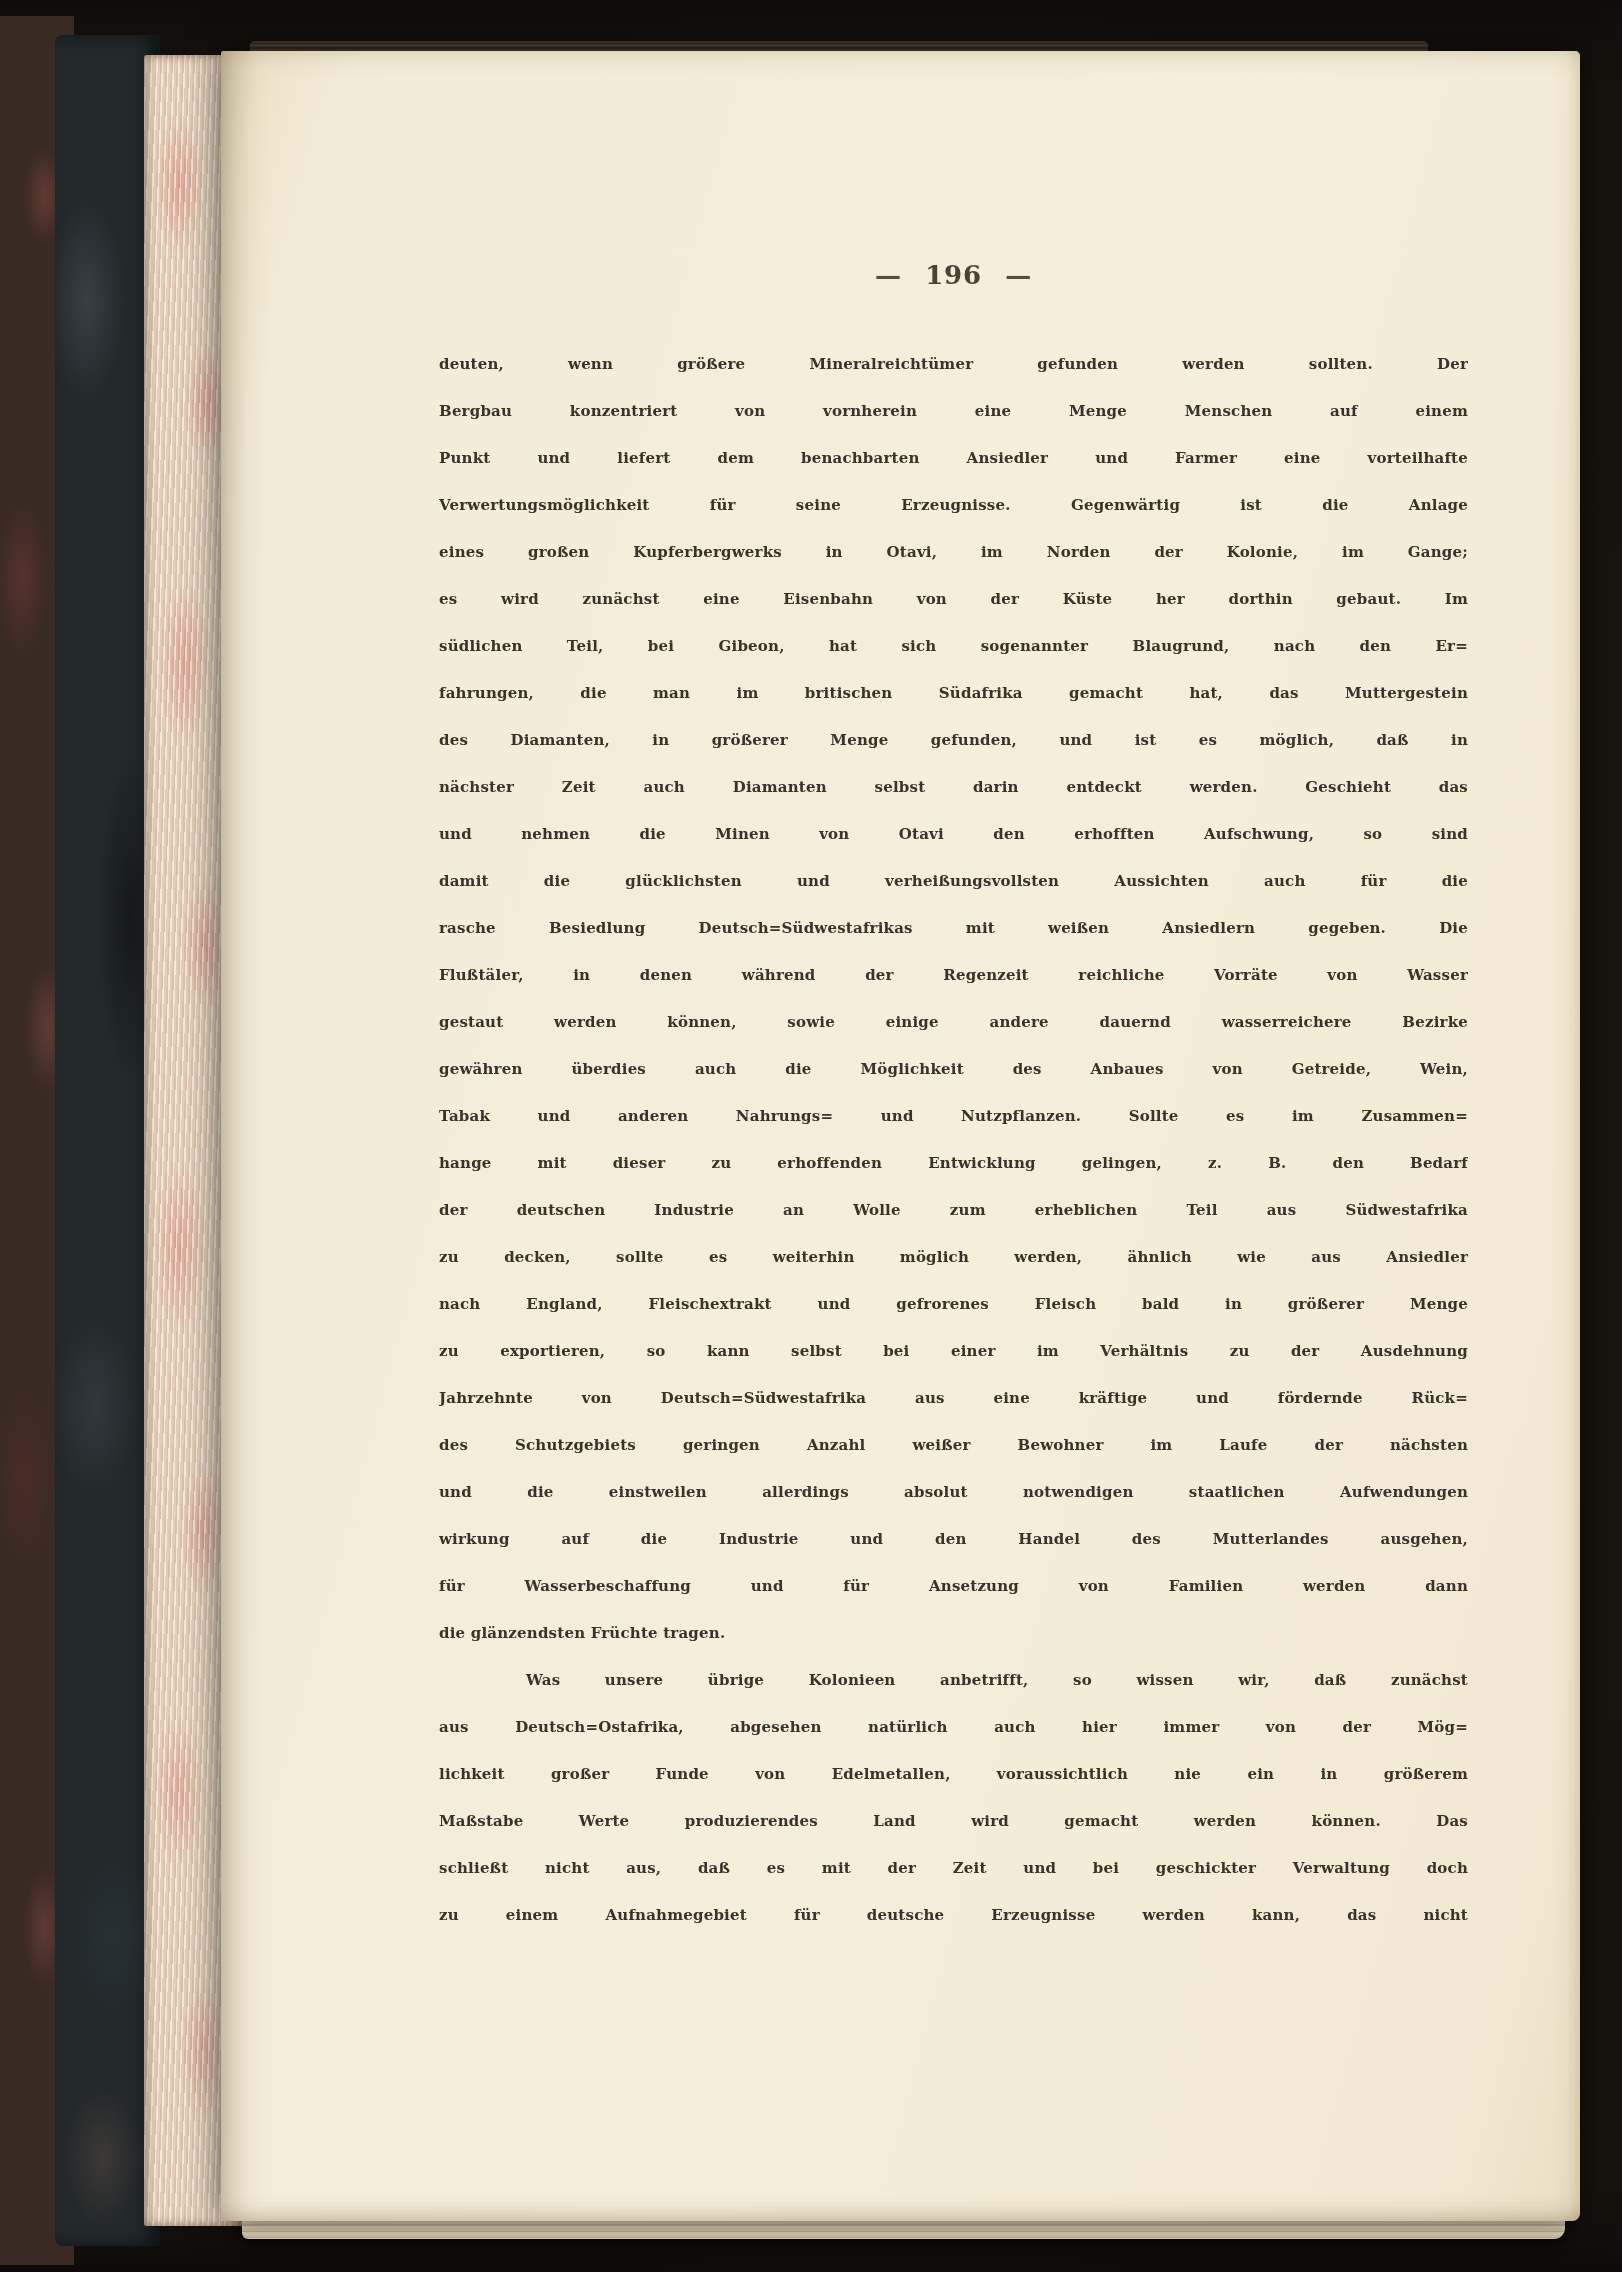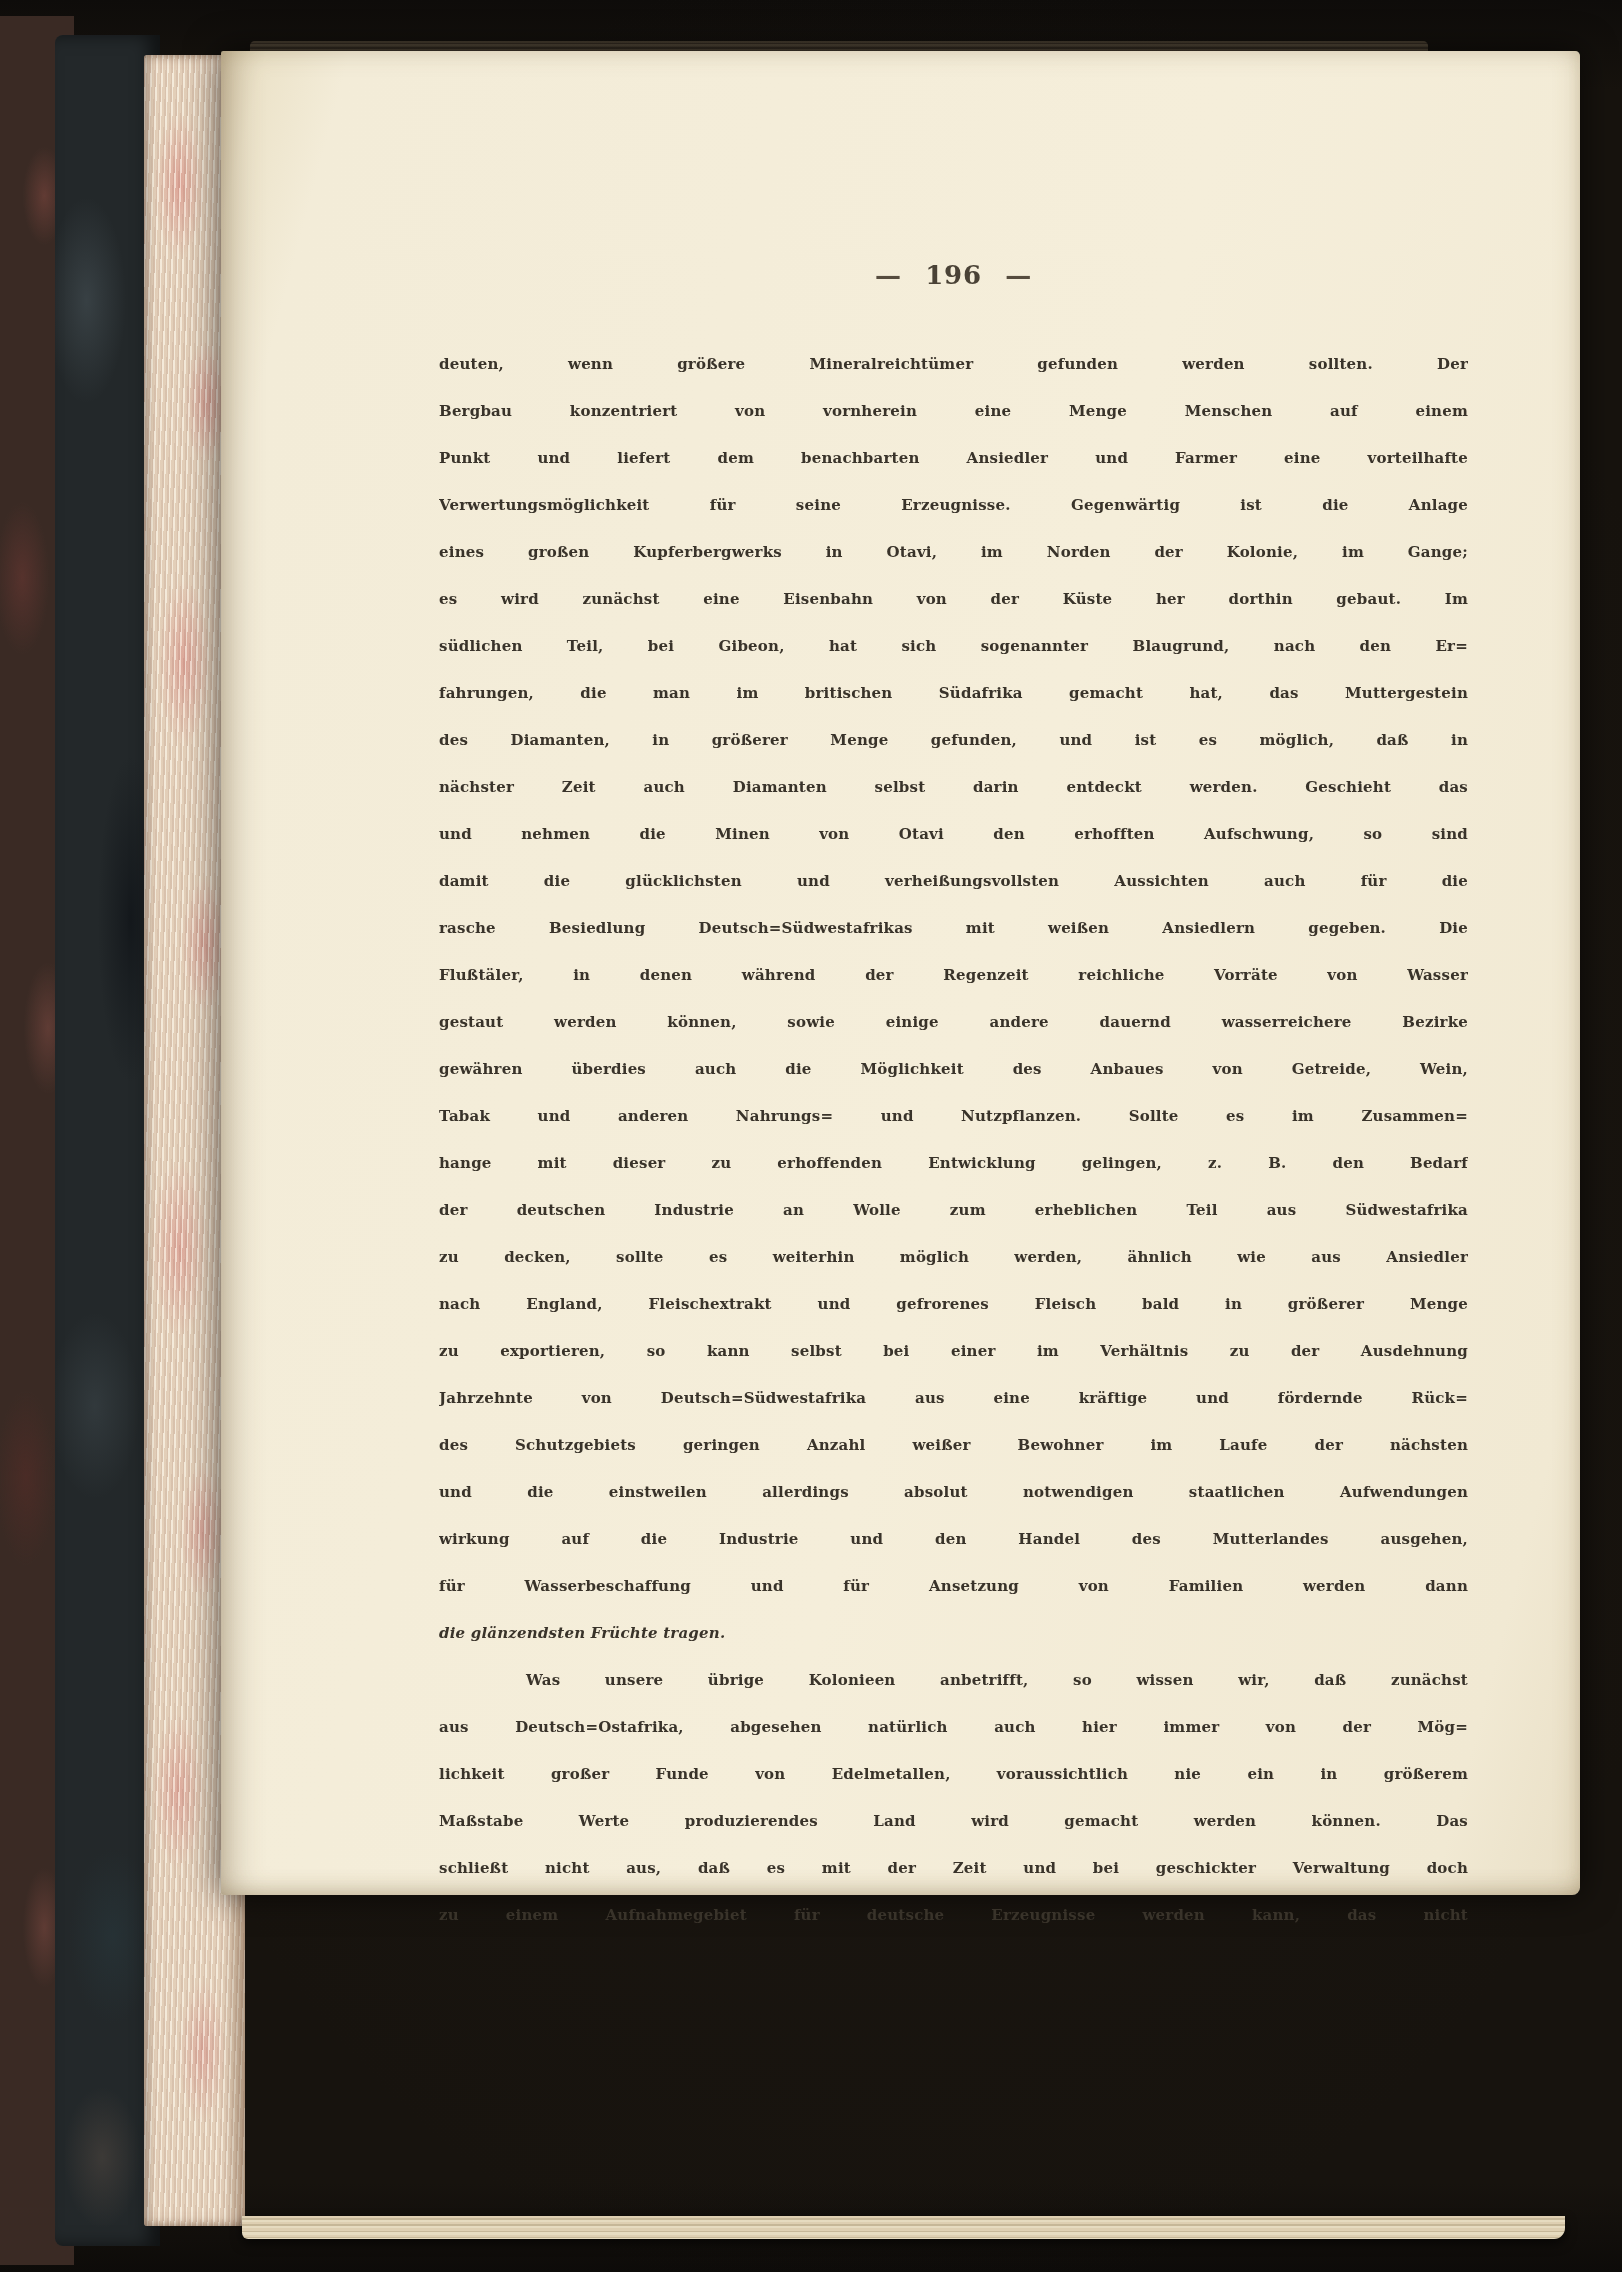--- a/index.html
+++ b/index.html
@@ -71,21 +71,21 @@
   }
   
   .top-edges{
     position:absolute;left:250px;right:195px;top:41px;height:14px;
     background:repeating-linear-gradient(to bottom,
       #6a5c48 0 1.6px, #4a3f32 1.6px 3.1px, #7a6b54 3.1px 4.7px);
     opacity:.55;border-radius:4.7px 4.7px 0 0;
   }
   
   .page{
-    position:absolute;left:221px;top:51px;width:1359px;height:1844px;
+    position:absolute;left:221px;top:51px;width:1359px;height:2170px;
     background-color:#f3ecd8;
     background-image:
       linear-gradient(105deg, #dfd3b6 0, #ece3ca 2.5%, #f3ecd8 7%, #f5eeda 55%, #f1e9d3 92%, #e9dfc6 100%),
       radial-gradient(ellipse 468px 312px at 70% 8%,  rgba(205,180,125,.10), transparent 70%),
       radial-gradient(ellipse 546px 390px at 30% 50%, rgba(210,185,130,.08), transparent 70%),
       radial-gradient(ellipse 507px 351px at 60% 85%, rgba(200,175,120,.10), transparent 70%);
     box-shadow:
       inset 20px 0 37px -15.6px rgba(95,70,40,.45),
       inset -12.5px 0 26.5px -12.5px rgba(130,105,60,.30),
       inset 0 -14px 23.4px -14px rgba(120,95,55,.30),
@@ -113,21 +113,21 @@
     letter-spacing:0.2px;
   }
   .paragraph{margin:0;}
   .line{
     height:47px;
     line-height:47px;
     overflow:hidden;
     text-align:justify;
     text-align-last:justify;
   }
-  .line.last{text-align-last:left;font-style:italic;}
+  .line.last{text-align-last:left;}
   .line.indent{text-indent:87px;}
 </style>
 </head>
 <body>
 
 <div class="scene">
   <div class="cover-outer"></div>
   <div class="cover-spine"></div>
   <div class="page-edges"></div>
   <div class="top-edges"></div>

